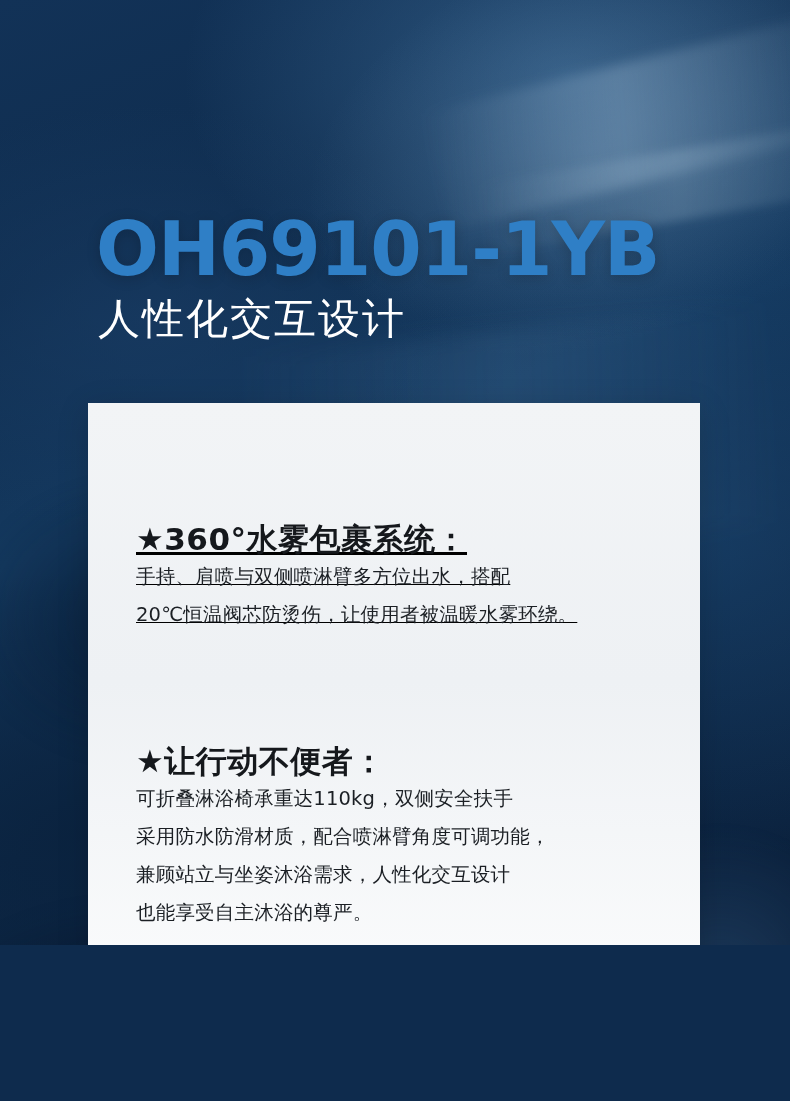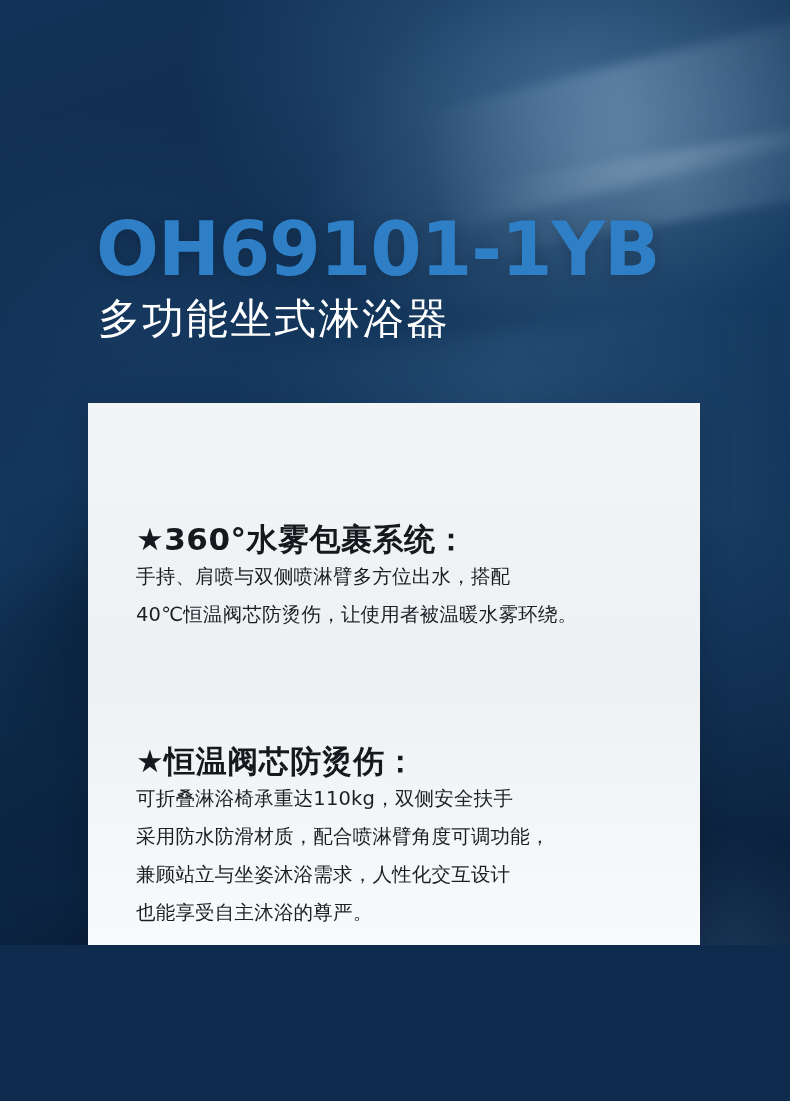--- a/index.html
+++ b/index.html
@@ -100,21 +100,21 @@
     width: 612px;
     height: 698px;
     background: linear-gradient(180deg, #f2f4f6 0%, #eef1f4 40%, #ffffff 100%);
     box-shadow: 0 6px 30px rgba(0,0,0,0.16);
   }
   .feature {
     position: absolute;
     left: 48px;
     right: 26px;
   }
-  .feature.f1 { top: 118px; }
+  .feature.f1 { top: 118px; text-decoration: underline; }
   .feature.f2 { top: 340px; }
 
   .feature-heading {
     font-family: "DejaVu Sans", "Liberation Sans", sans-serif;
     font-size: 31px;
     font-weight: 700;
     color: #15181c;
     letter-spacing: 0.5px;
     line-height: 1.2;
     white-space: nowrap;
@@ -137,34 +137,34 @@
   <div class="tex t1"></div>
   <div class="tex t2"></div>
   <div class="tex t3"></div>
   <div class="tex t6"></div>
   <div class="tex t4"></div>
   <div class="tex t5"></div>
   <div class="tex t7"></div>
 
   <div class="model-title">OH69101-1YB</div>
 
-  <div class="product-name">多功能坐式淋浴器</div>
+  <div class="product-name">人性化交互设计</div>
 
   <div class="card">
 
     <div class="feature f1">
       <div class="feature-heading">★360°水雾包裹系统：</div>
       <div class="feature-body">
         <div>手持、肩喷与双侧喷淋臂多方位出水，搭配</div>
-        <div>40℃恒温阀芯防烫伤，让使用者被温暖水雾环绕。</div>
+        <div>20℃恒温阀芯防烫伤，让使用者被温暖水雾环绕。</div>
       </div>
     </div>
 
     <div class="feature f2">
-      <div class="feature-heading">★恒温阀芯防烫伤：</div>
+      <div class="feature-heading">★让行动不便者：</div>
       <div class="feature-body">
         <div>可折叠淋浴椅承重达110kg，双侧安全扶手</div>
         <div>采用防水防滑材质，配合喷淋臂角度可调功能，</div>
         <div>兼顾站立与坐姿沐浴需求，人性化交互设计</div>
         <div>也能享受自主沐浴的尊严。</div>
       </div>
     </div>
 
   </div>
 </div>

